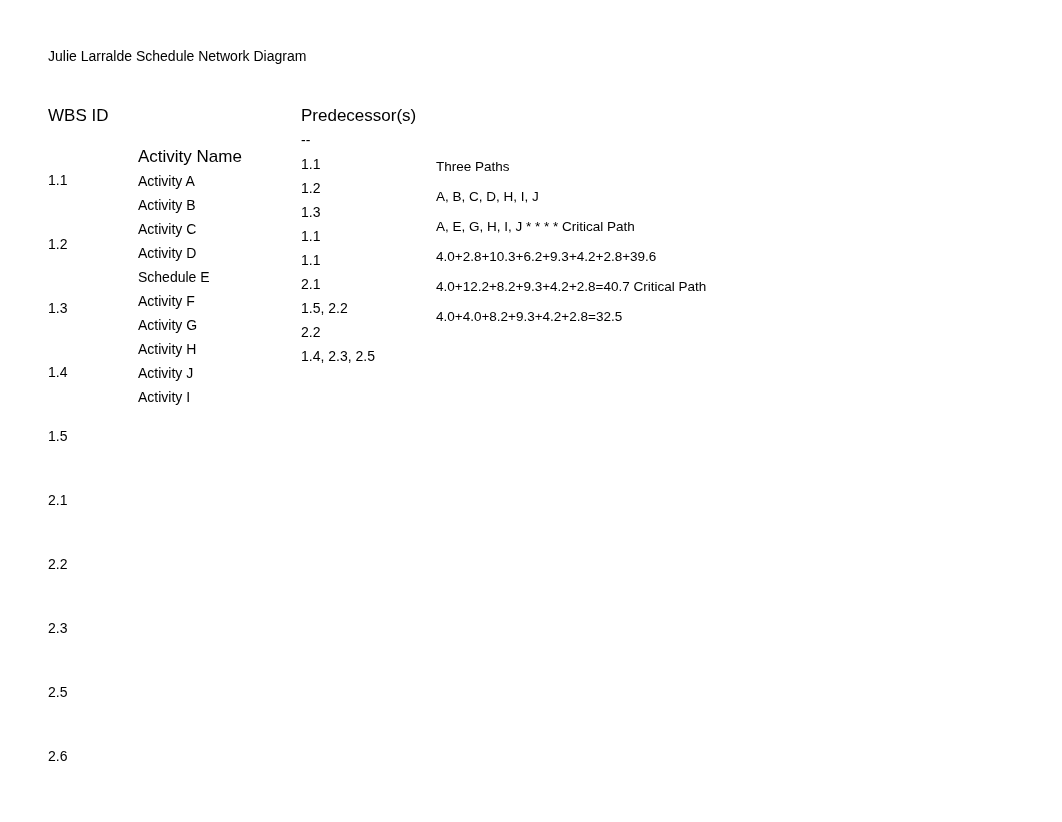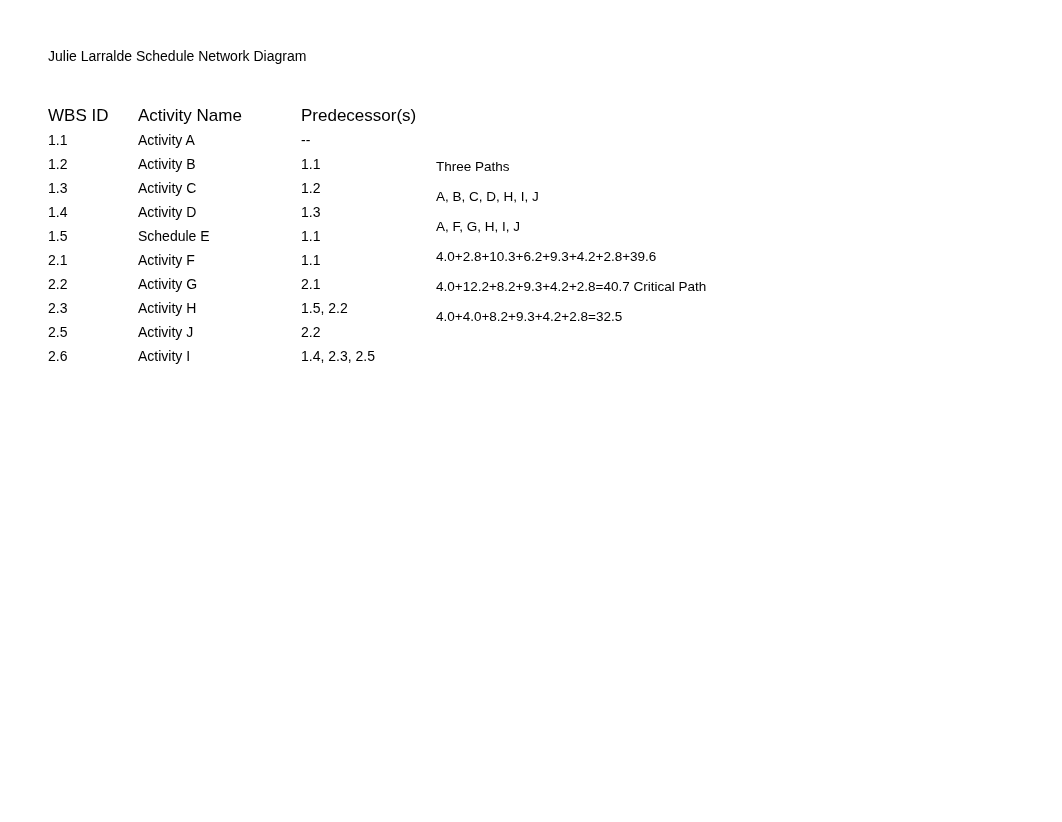--- a/index.html
+++ b/index.html
@@ -28,23 +28,25 @@
     .table-area {
       display: flex;
       gap: 18px;
     }
     .col {
       display: flex;
       flex-direction: column;
     }
     .col-wbs {
       width: 72px;
+      gap: 40px;
     }
     .col-name {
       width: 120px;
+      margin-top: 41px;
     }
     .col-pred {
       width: 115px;
       margin-left: 25px;
     }
     .header-cell {
       font-size: 17px;
       font-weight: normal;
       line-height: 24px;
       white-space: nowrap;
@@ -109,18 +111,18 @@
       <div class="data-cell">2.1</div>
       <div class="data-cell">1.5, 2.2</div>
       <div class="data-cell">2.2</div>
       <div class="data-cell">1.4, 2.3, 2.5</div>
     </div>
   </div>
 
   <div class="paths-area">
     <div class="path-line">Three Paths</div>
     <div class="path-line">A, B, C, D, H, I, J</div>
-    <div class="path-line">A, F, G, H, I, J</div>
+    <div class="path-line">A, E, G, H, I, J * * * * Critical Path</div>
     <div class="path-line">4.0+2.8+10.3+6.2+9.3+4.2+2.8+39.6</div>
     <div class="path-line">4.0+12.2+8.2+9.3+4.2+2.8=40.7 Critical Path</div>
     <div class="path-line">4.0+4.0+8.2+9.3+4.2+2.8=32.5</div>
   </div>
 </div>
 
 </body></html>

